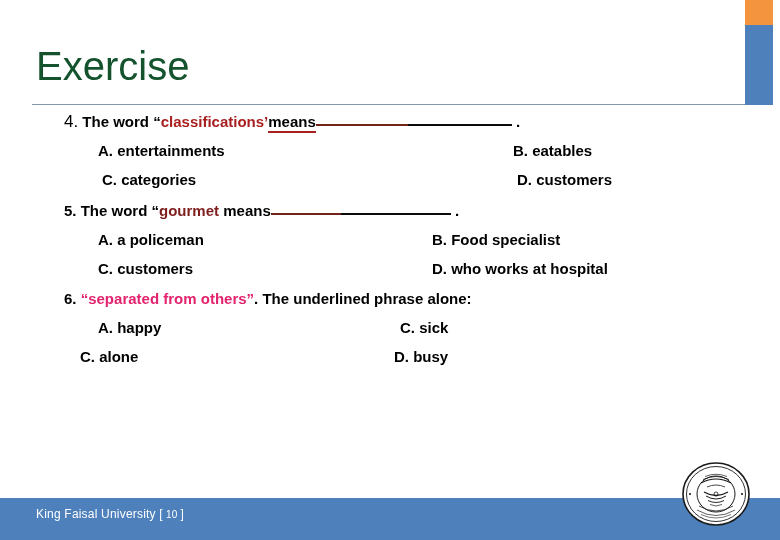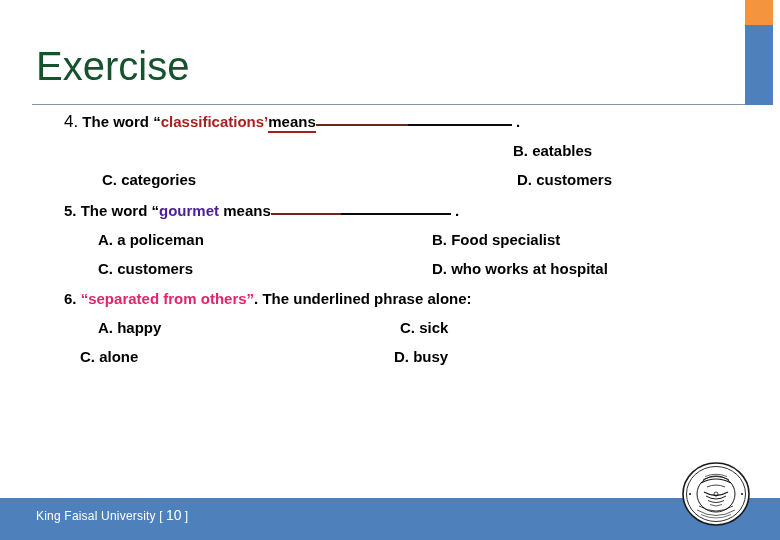--- a/index.html
+++ b/index.html
@@ -87,21 +87,21 @@
   .qnum-big {
     font-size: 17px;
     font-weight: normal;
   }
 
   .kw-darkred {
     color: #A81F20;
     font-weight: bold;
   }
   .kw-orange {
-    color: #4c1d95;
+    color: #7f1d1d;
     font-weight: bold;
   }
   .kw-pink {
     color: #E2236E;
     font-weight: bold;
   }
 
   .u-red {
     border-bottom: 2px solid #A81F20;
     padding-bottom: 1px;
@@ -154,21 +154,21 @@
   .footer-text {
     position: absolute;
     left: 36px;
     top: 507px;
     color: #ffffff;
     font-size: 12px;
     letter-spacing: 0.2px;
     white-space: nowrap;
   }
   .footer-text .pagenum {
-    font-size: 14px;
+    font-size: 10px;
     padding: 0 3px;
   }
 
   
   .seal {
     position: absolute;
     left: 679px;
     top: 461px;
     width: 74px;
     height: 66px;
@@ -188,20 +188,21 @@
 
   <div class="content">
 
     <div class="qline" id="q4-line">
       <span class="qnum qnum-big">4.</span>
       <span>The word “</span><span class="kw-darkred">classifications’</span><span class="u-red">means</span><span class="blank" style="width:196px;">
         <i class="seg-red" style="width:92px;"></i><i class="seg-black" style="left:92px;width:104px;"></i>
       </span>
       <span>.</span>
     </div>
+    <div class="qline" id="q4-a">A. entertainments</div>
     <div class="qline" id="q4-b">B. eatables</div>
     <div class="qline" id="q4-c">C.  categories</div>
     <div class="qline" id="q4-d">D. customers</div>
 
     <div class="qline" id="q5-line">
       <span class="qnum">5.</span>
       <span>The word “</span><span class="kw-orange">gourmet</span>
       <span>means</span><span class="blank" style="width:180px;">
         <i class="seg-red" style="width:70px;"></i><i class="seg-black" style="left:70px;width:110px;"></i>
       </span>

